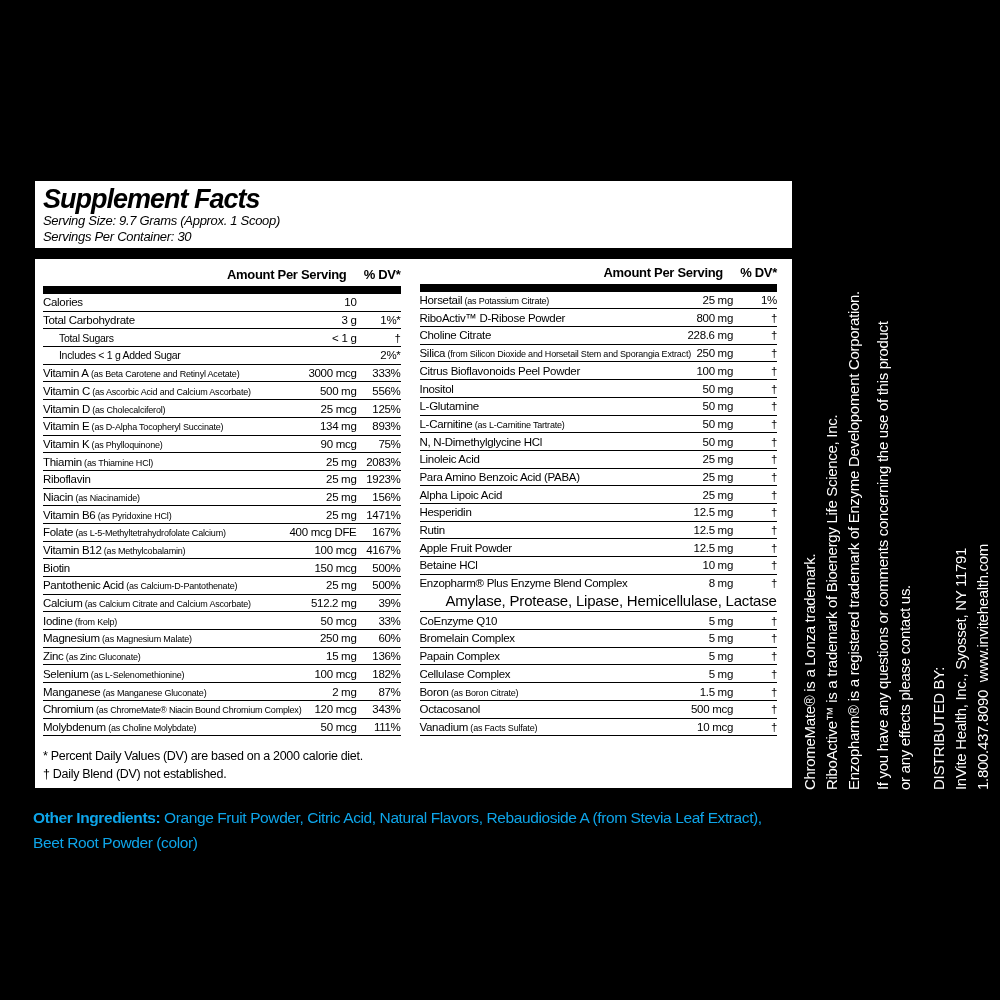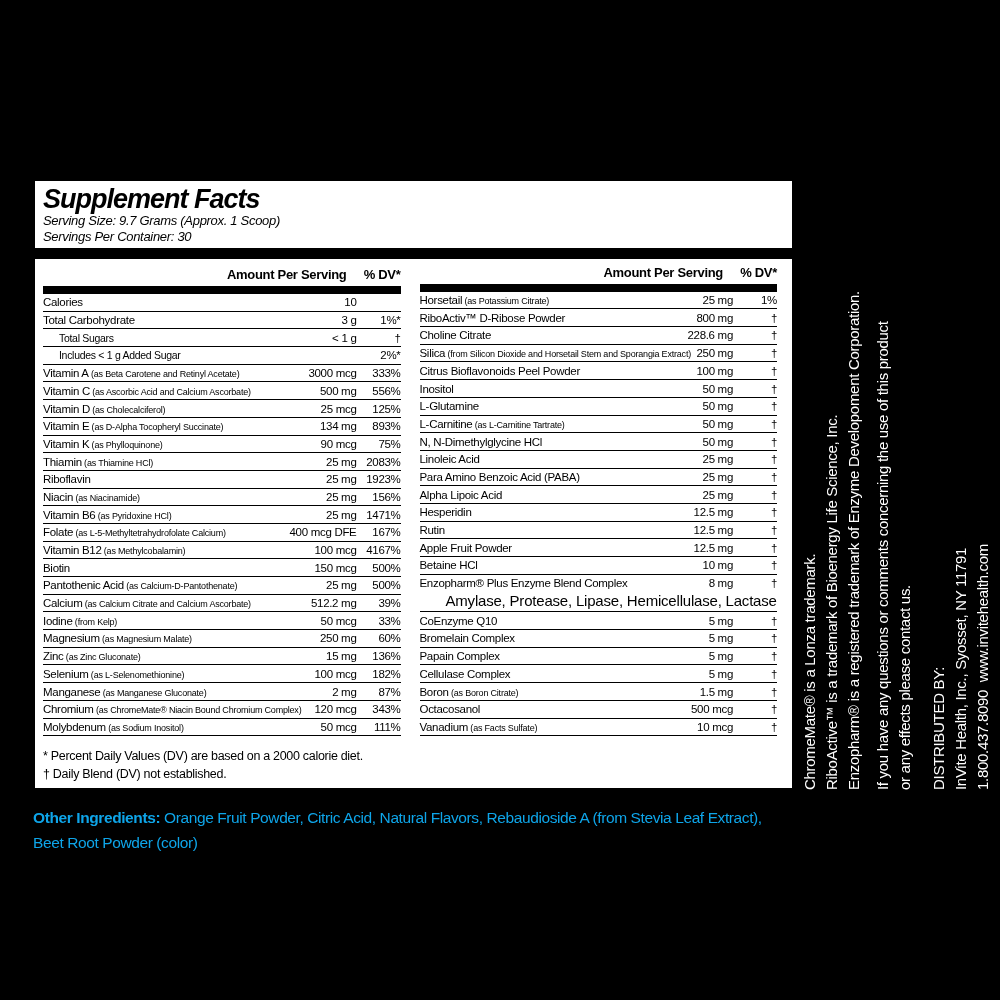--- a/index.html
+++ b/index.html
@@ -231,21 +231,21 @@
             </div>
             <div class="row">
               <div class="row-main">
                 <div class="cell-label"><span>Chromium</span><span class="ql"> (as ChromeMate® Niacin Bound Chromium Complex)</span></div>
                 <div class="cell-amount">120 mcg</div>
                 <div class="cell-dv">343%</div>
               </div>
             </div>
             <div class="row">
               <div class="row-main">
-                <div class="cell-label"><span>Molybdenum</span><span class="ql"> (as Sodium Inositol)</span></div>
+                <div class="cell-label"><span>Molybdenum</span><span class="ql"> (as Choline Molybdate)</span></div>
                 <div class="cell-amount">50 mcg</div>
                 <div class="cell-dv">111%</div>
               </div>
             </div>
           </div>
       </div>
 
       <div class="divider"></div>
 
       <div class="col">

